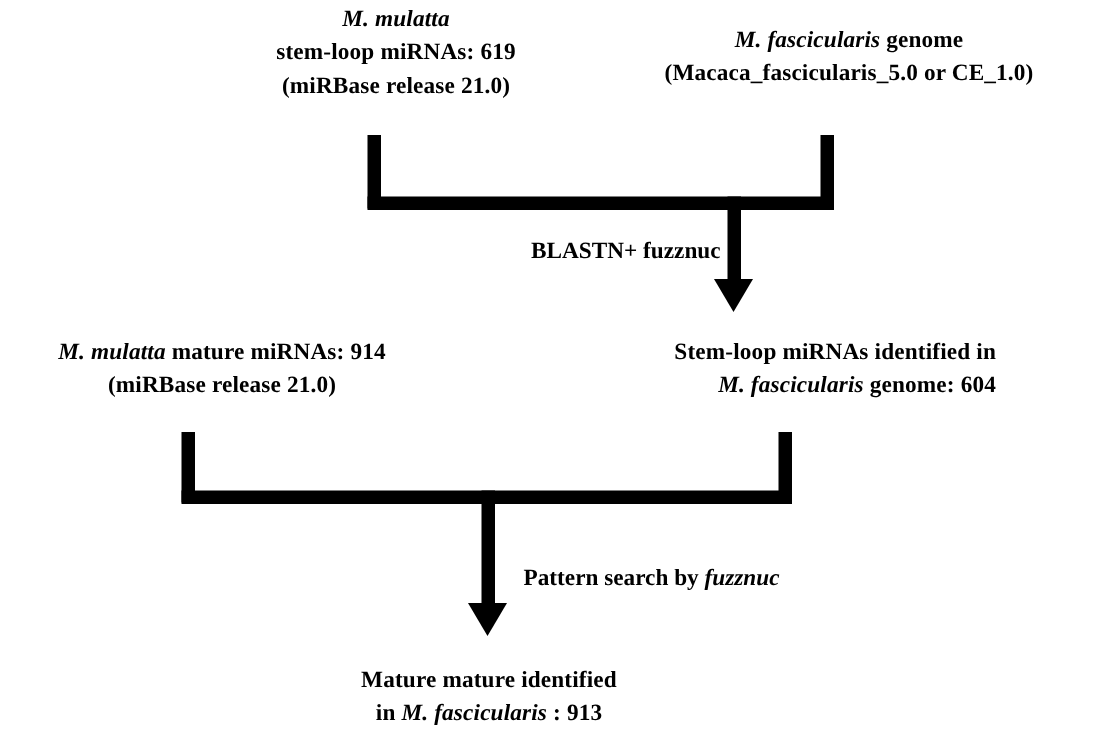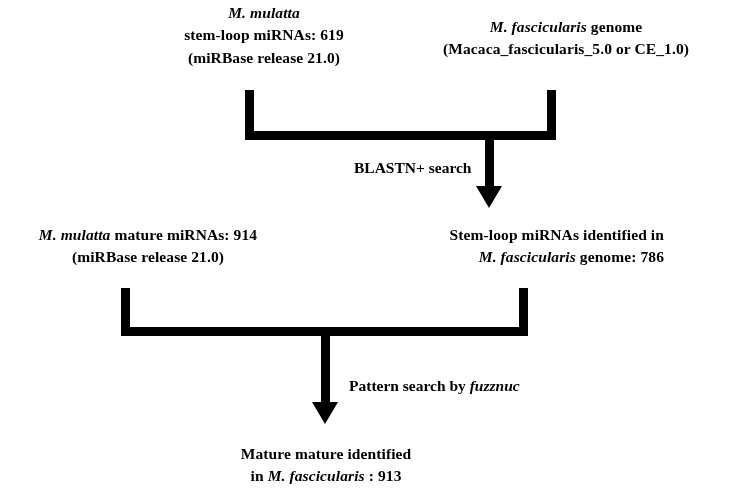--- a/index.html
+++ b/index.html
@@ -100,30 +100,30 @@
     <div><span class="ital">M. fascicularis</span><span> genome</span></div>
     <div>(Macaca_fascicularis_5.0 or CE_1.0)</div>
   </div>
 
   <div class="vline" id="c1-left-v"></div>
   <div class="vline" id="c1-right-v"></div>
   <div class="hline" id="c1-h"></div>
   <div class="vline" id="c1-down-v"></div>
   <div class="arrowhead" id="c1-arrow"></div>
 
-  <div class="label" id="label-blastn">BLASTN+ search</div>
+  <div class="label" id="label-blastn">BLASTN+ fuzznuc</div>
 
   <div class="node" id="node-mulatta-mature">
     <div><span class="ital">M. mulatta</span><span> mature miRNAs: 914</span></div>
     <div>(miRBase release 21.0)</div>
   </div>
 
   <div class="node" id="node-stemloop-identified">
     <div>Stem-loop miRNAs identified in</div>
-    <div><span class="ital">M. fascicularis</span><span> genome: 786</span></div>
+    <div><span class="ital">M. fascicularis</span><span> genome: 604</span></div>
   </div>
 
   <div class="vline" id="c2-left-v"></div>
   <div class="vline" id="c2-right-v"></div>
   <div class="hline" id="c2-h"></div>
   <div class="vline" id="c2-down-v"></div>
   <div class="arrowhead" id="c2-arrow"></div>
 
   <div class="label" id="label-fuzznuc"><span>Pattern search by </span><span class="ital">fuzznuc</span></div>
 

